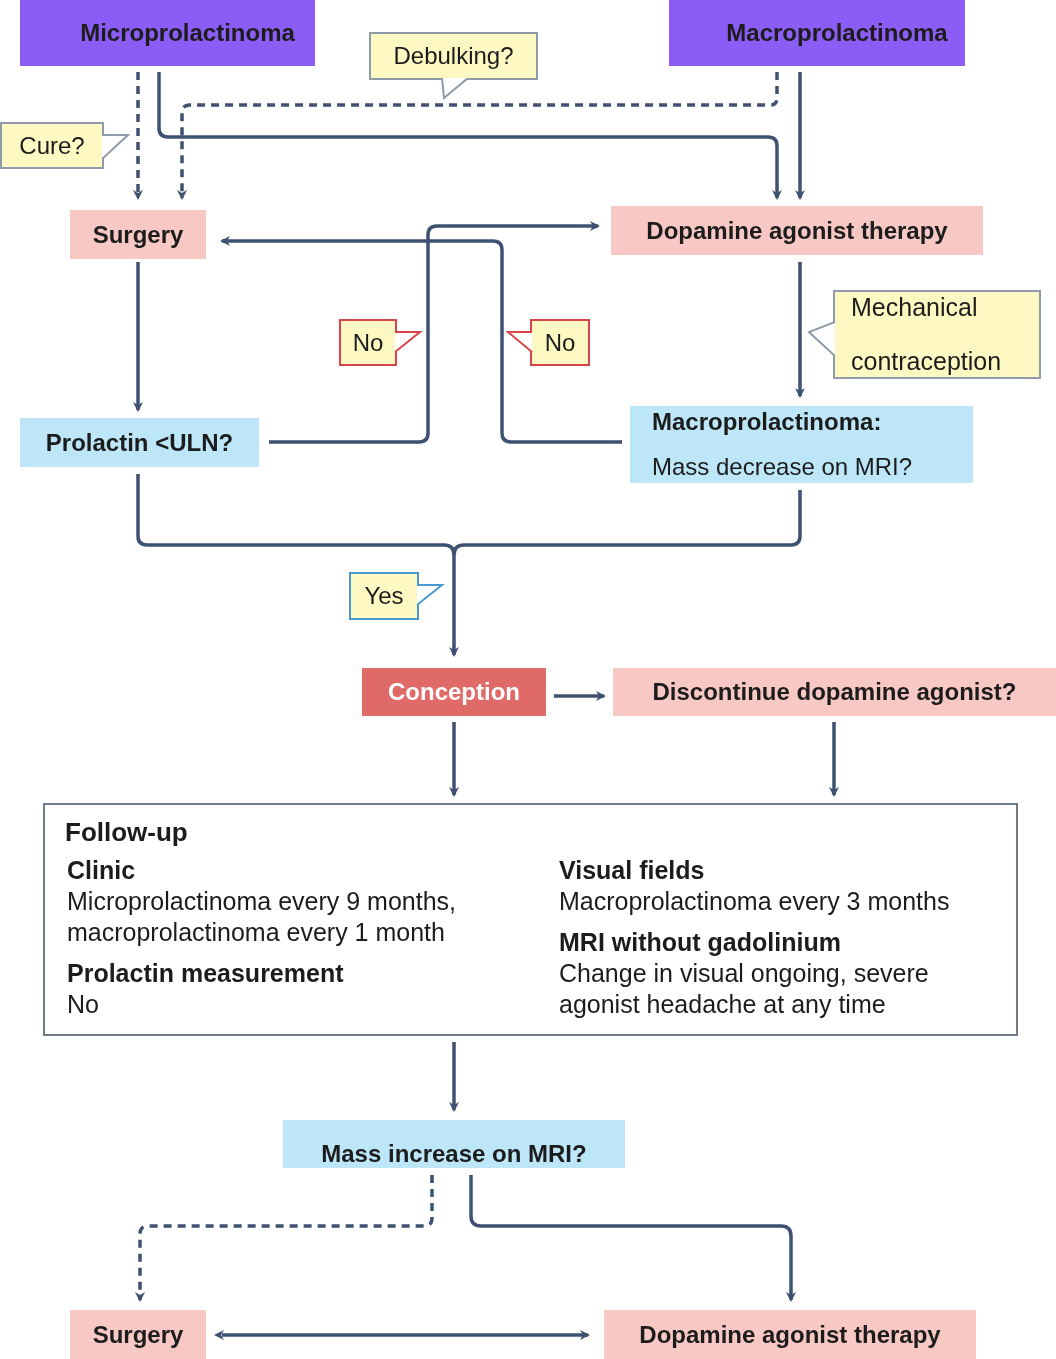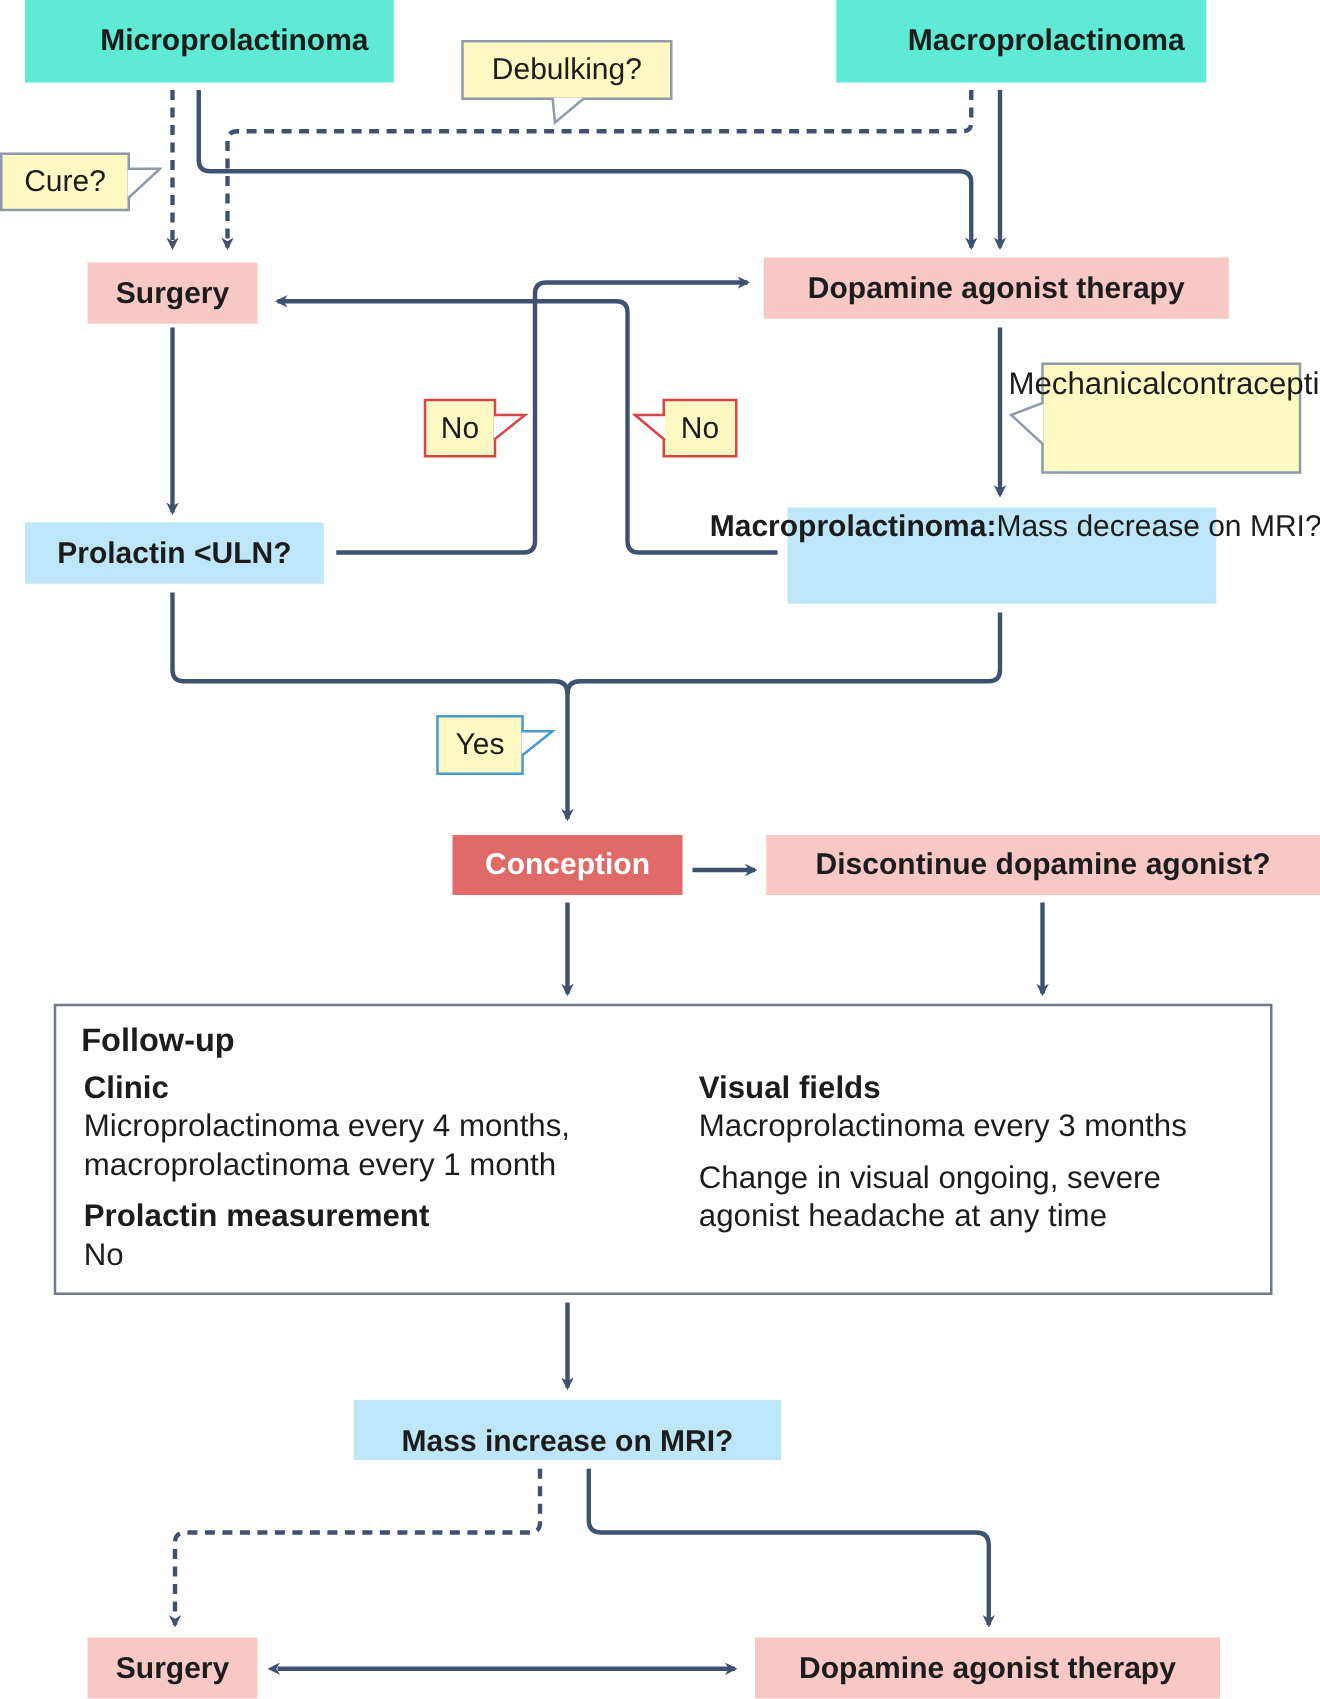--- a/index.html
+++ b/index.html
@@ -1,30 +1,30 @@
 <!DOCTYPE html>
 <html><head>
 <meta charset="utf-8">
 <style>
   html, body { margin:0; padding:0; background:#ffffff; }
   body { width:1056px; height:1359px; position:relative; overflow:hidden;
          font-family:"Liberation Sans", sans-serif; color:#1c1c1c; }
   svg#connectors { position:absolute; left:0; top:0; }
   .box { position:absolute; display:flex; align-items:center; justify-content:center;
          box-sizing:border-box; font-weight:bold; font-size:24px; white-space:nowrap; }
-  .yellow { background:#5eead4;padding-left:40px; }
+  .yellow { background:#8b5cf6;padding-left:40px; }
   .pink { background:#f8c8c4; }
   .blue { background:#bde6f8; }
   .red { background:#e06a68; color:#ffffff; }
   .callout { position:absolute; box-sizing:border-box; background:#fef9c3;
              font-size:24px; display:flex; align-items:center; justify-content:center; }
   .callout.grey { border:2px solid #8f9aab; }
   .callout.redb { border:2px solid #d5454a; }
   .callout.blueb { border:2px solid #4a9ad2; }
-  .two-line { flex-direction:row; align-items:flex-start; justify-content:center;
+  .two-line { flex-direction:column; align-items:flex-start; justify-content:space-between;
               padding-left:22px; font-weight:normal; }
   .two-line .b { font-weight:bold; }
   #followup { position:absolute; left:43px; top:803px; width:975px; height:233px;
               box-sizing:border-box; border:2px solid #707a8c; background:#fff; }
   #followup .title { position:absolute; left:20px; top:12px; font-size:26px; font-weight:bold; }
   .fcol { position:absolute; font-size:25px; line-height:31px; }
   .fcol .h { font-weight:bold; }
   .fcol .gap { height:10px; }
 </style>
 </head>
@@ -145,30 +145,31 @@
     <span>Yes</span>
   </div>
 <svg style="position:absolute;left:417px;top:583px;" width="28" height="26">
     <path d="M0,2 L25,2 L0,22" fill="#fff" stroke="#4a9ad2" stroke-width="2"></path>
   </svg>
 
 <div id="followup">
   <div class="title">Follow-up</div>
   <div class="fcol" style="left:22px;top:50px;">
     <div class="h">Clinic</div>
-    <div>Microprolactinoma every 4 months,</div>
+    <div>Microprolactinoma every 9 months,</div>
     <div>macroprolactinoma every 1 month</div>
     <div class="gap"></div>
     <div class="h">Prolactin measurement</div>
     <div>No</div>
   </div>
   <div class="fcol" style="left:514px;top:50px;">
     <div class="h">Visual fields</div>
     <div>Macroprolactinoma every 3 months</div>
     <div class="gap"></div>
+    <div class="h">MRI without gadolinium</div>
     <div>Change in visual ongoing, severe</div>
     <div>agonist headache at any time</div>
   </div>
 </div>
 
 <div class="box blue" style="left:283px;top:1120px;width:342px;height:48px;align-items:flex-end;">
     <span>Mass increase on MRI?</span>
   </div>
 <div class="box pink" style="left:70px;top:1310px;width:136px;height:49px;">
     <span>Surgery</span>

